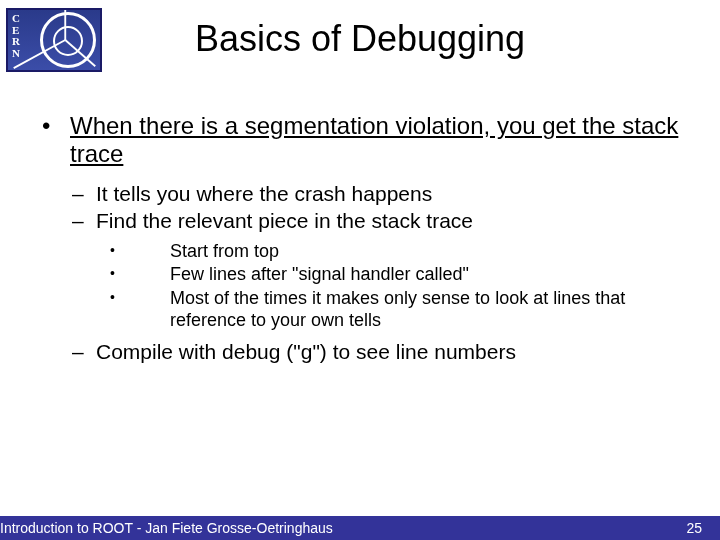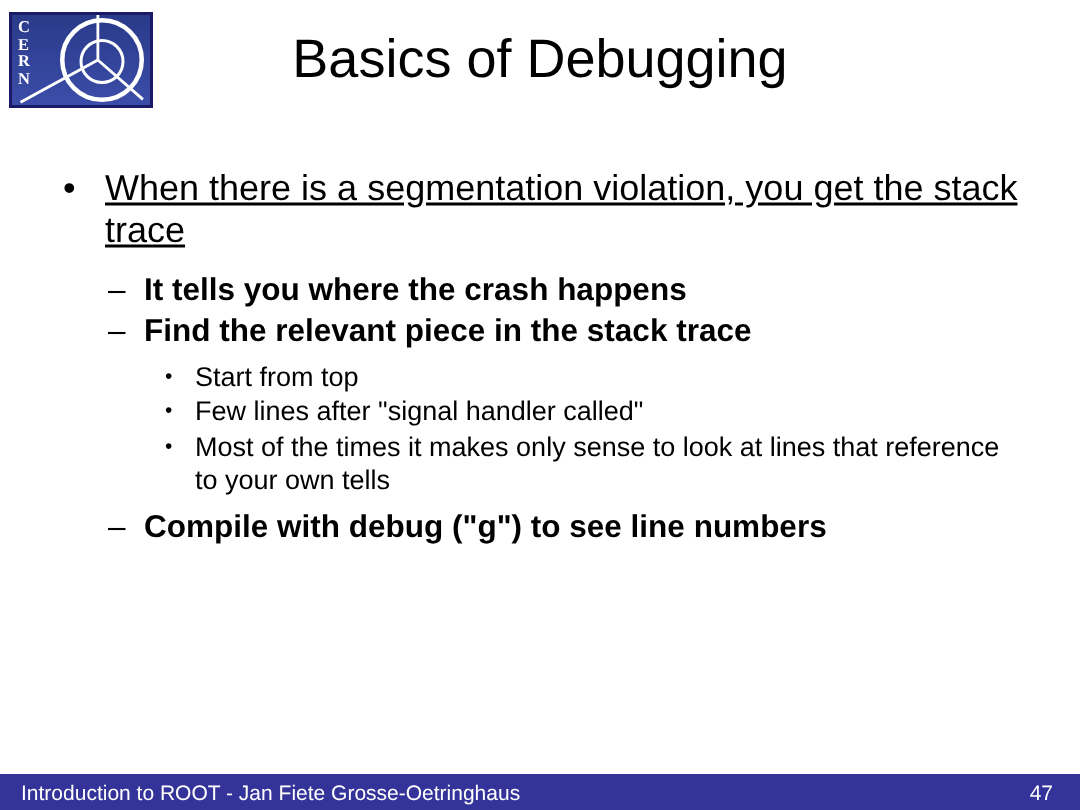--- a/index.html
+++ b/index.html
@@ -93,45 +93,45 @@
   .l1 .bullet { width: 28px; flex: 0 0 28px; }
   .l1 .text { flex: 1; text-decoration: underline; }
   .l2 {
     font-size: 21px;
     line-height: 1.22;
     display: flex;
     margin-left: 30px;
     margin-bottom: 2px;
   }
   .l2 .bullet { width: 24px; flex: 0 0 24px; }
-  .l2 .text { flex: 1; font-weight: bold; }
+  .l2 .text { flex: 1; }
   .l3 {
     font-size: 18px;
     line-height: 1.25;
     display: flex;
     margin-left: 68px;
     margin-bottom: 1px;
   }
   .l3 .bullet { width: 20px; flex: 0 0 20px; font-size: 14px; padding-top:2px;}
-  .l3 .text { flex: 1; }
+  .l3 .text { flex: 1; margin-left: 40px; }
   .gap-sm { height: 4px; }
   .gap-md { height: 6px; }
   .footer {
     position: absolute;
     bottom: 0;
     left: 0;
     width: 720px;
     height: 24px;
     background: #333399;
     color: #ffffff;
     font-size: 14px;
     display: flex;
     align-items: center;
     justify-content: space-between;
-    padding: 0 18px 0 14px;
+    padding: 0 18px 0 0;
   }
 </style>
 </head>
 <body>
 
 <div class="slide">
 
   <div class="logo">
     <div class="logo-inner">
       <svg class="logo-lines" viewBox="0 0 96 64">
@@ -192,16 +192,16 @@
 
     <div class="l2">
       <div class="bullet">–</div>
       <div class="text">Compile with debug ("g") to see line numbers</div>
     </div>
 
   </div>
 
   <div class="footer">
     <span>Introduction to ROOT - Jan Fiete Grosse-Oetringhaus</span>
-    <span>47</span>
+    <span>25</span>
   </div>
 
 </div>
 
 </body></html>

